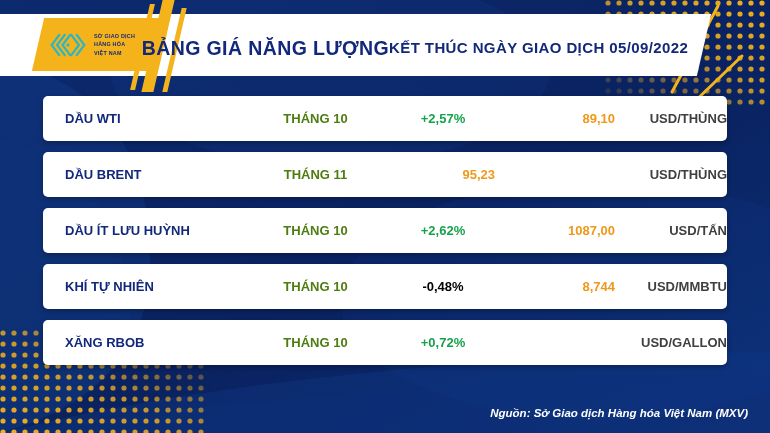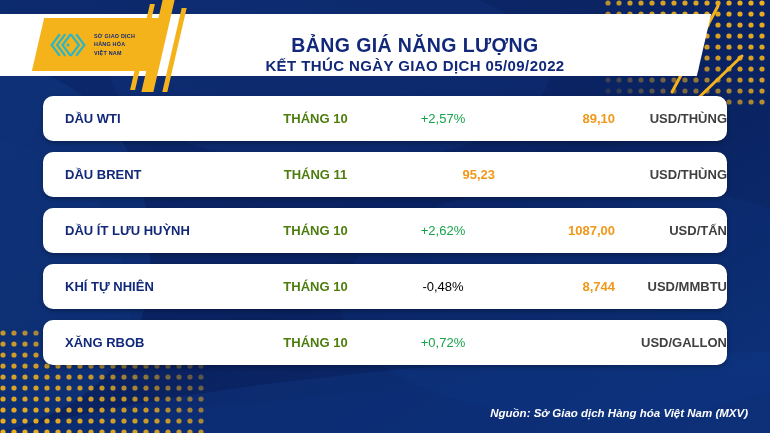--- a/index.html
+++ b/index.html
@@ -21,22 +21,22 @@
   .header-band{
     position:absolute; left:-10px; top:14px; width:714px; height:62px;
     background:#ffffff;
     transform:skewX(-13deg);
   }
   .header-band-inner{
     position:absolute; left:0; top:14px; width:640px; height:62px;
     background:#ffffff;
   }
   .title-box{
-    position:absolute; left:200px; top:14px; width:430px; height:80px;
-    display:flex; flex-direction:column; align-items:center; justify-content:center;
+    position:absolute; left:200px; top:8px; width:430px; height:80px;
+    display:flex; flex-direction:row; align-items:center; justify-content:center;
     z-index:6;
   }
   .title-line{
     color:#12287a;
     font-weight:bold;
     letter-spacing:.4px;
     line-height:1.16;
     white-space:nowrap;
   }
   .title-1{ font-size:19.5px; }
@@ -62,27 +62,27 @@
 
   .slash{ position:absolute; background:#f5b31b; transform:skewX(-13deg); z-index:6; }
 
   
   .rows{ position:absolute; left:0; top:96px; width:770px; z-index:4; }
   .row{
     position:relative;
     margin:0 auto 11px auto;
     width:684px; height:45px;
     background:#ffffff;
-    border-radius:10px;
+    border-radius:5px;
     display:flex; align-items:center;
     box-shadow:0 2px 5px rgba(0,0,0,.28);
   }
   .c-name   { width:205px; padding-left:22px; text-align:left;  color:#12287a; font-weight:bold; font-size:13px; }
   .c-month  { width:135px; text-align:center; color:#4d7c0f; font-weight:bold; font-size:13px; }
-  .c-change { width:120px; text-align:center; font-weight:normal; font-size:13px; }
+  .c-change { width:120px; text-align:center; font-weight:bold; font-size:13px; }
   .c-price  { width:112px; text-align:right;  font-weight:bold; font-size:13px; color:#f09819; }
   .c-unit   { flex:1;      text-align:right; color:#404040; font-weight:bold; font-size:13px; }
   .up   { color:#16a34a; }
   .down { color:#000000; }
 
   
   .footer{
     position:absolute; right:22px; bottom:14px; z-index:5;
     color:#ffffff; font-style:italic; font-weight:bold; font-size:11.5px;
     white-space:nowrap;

